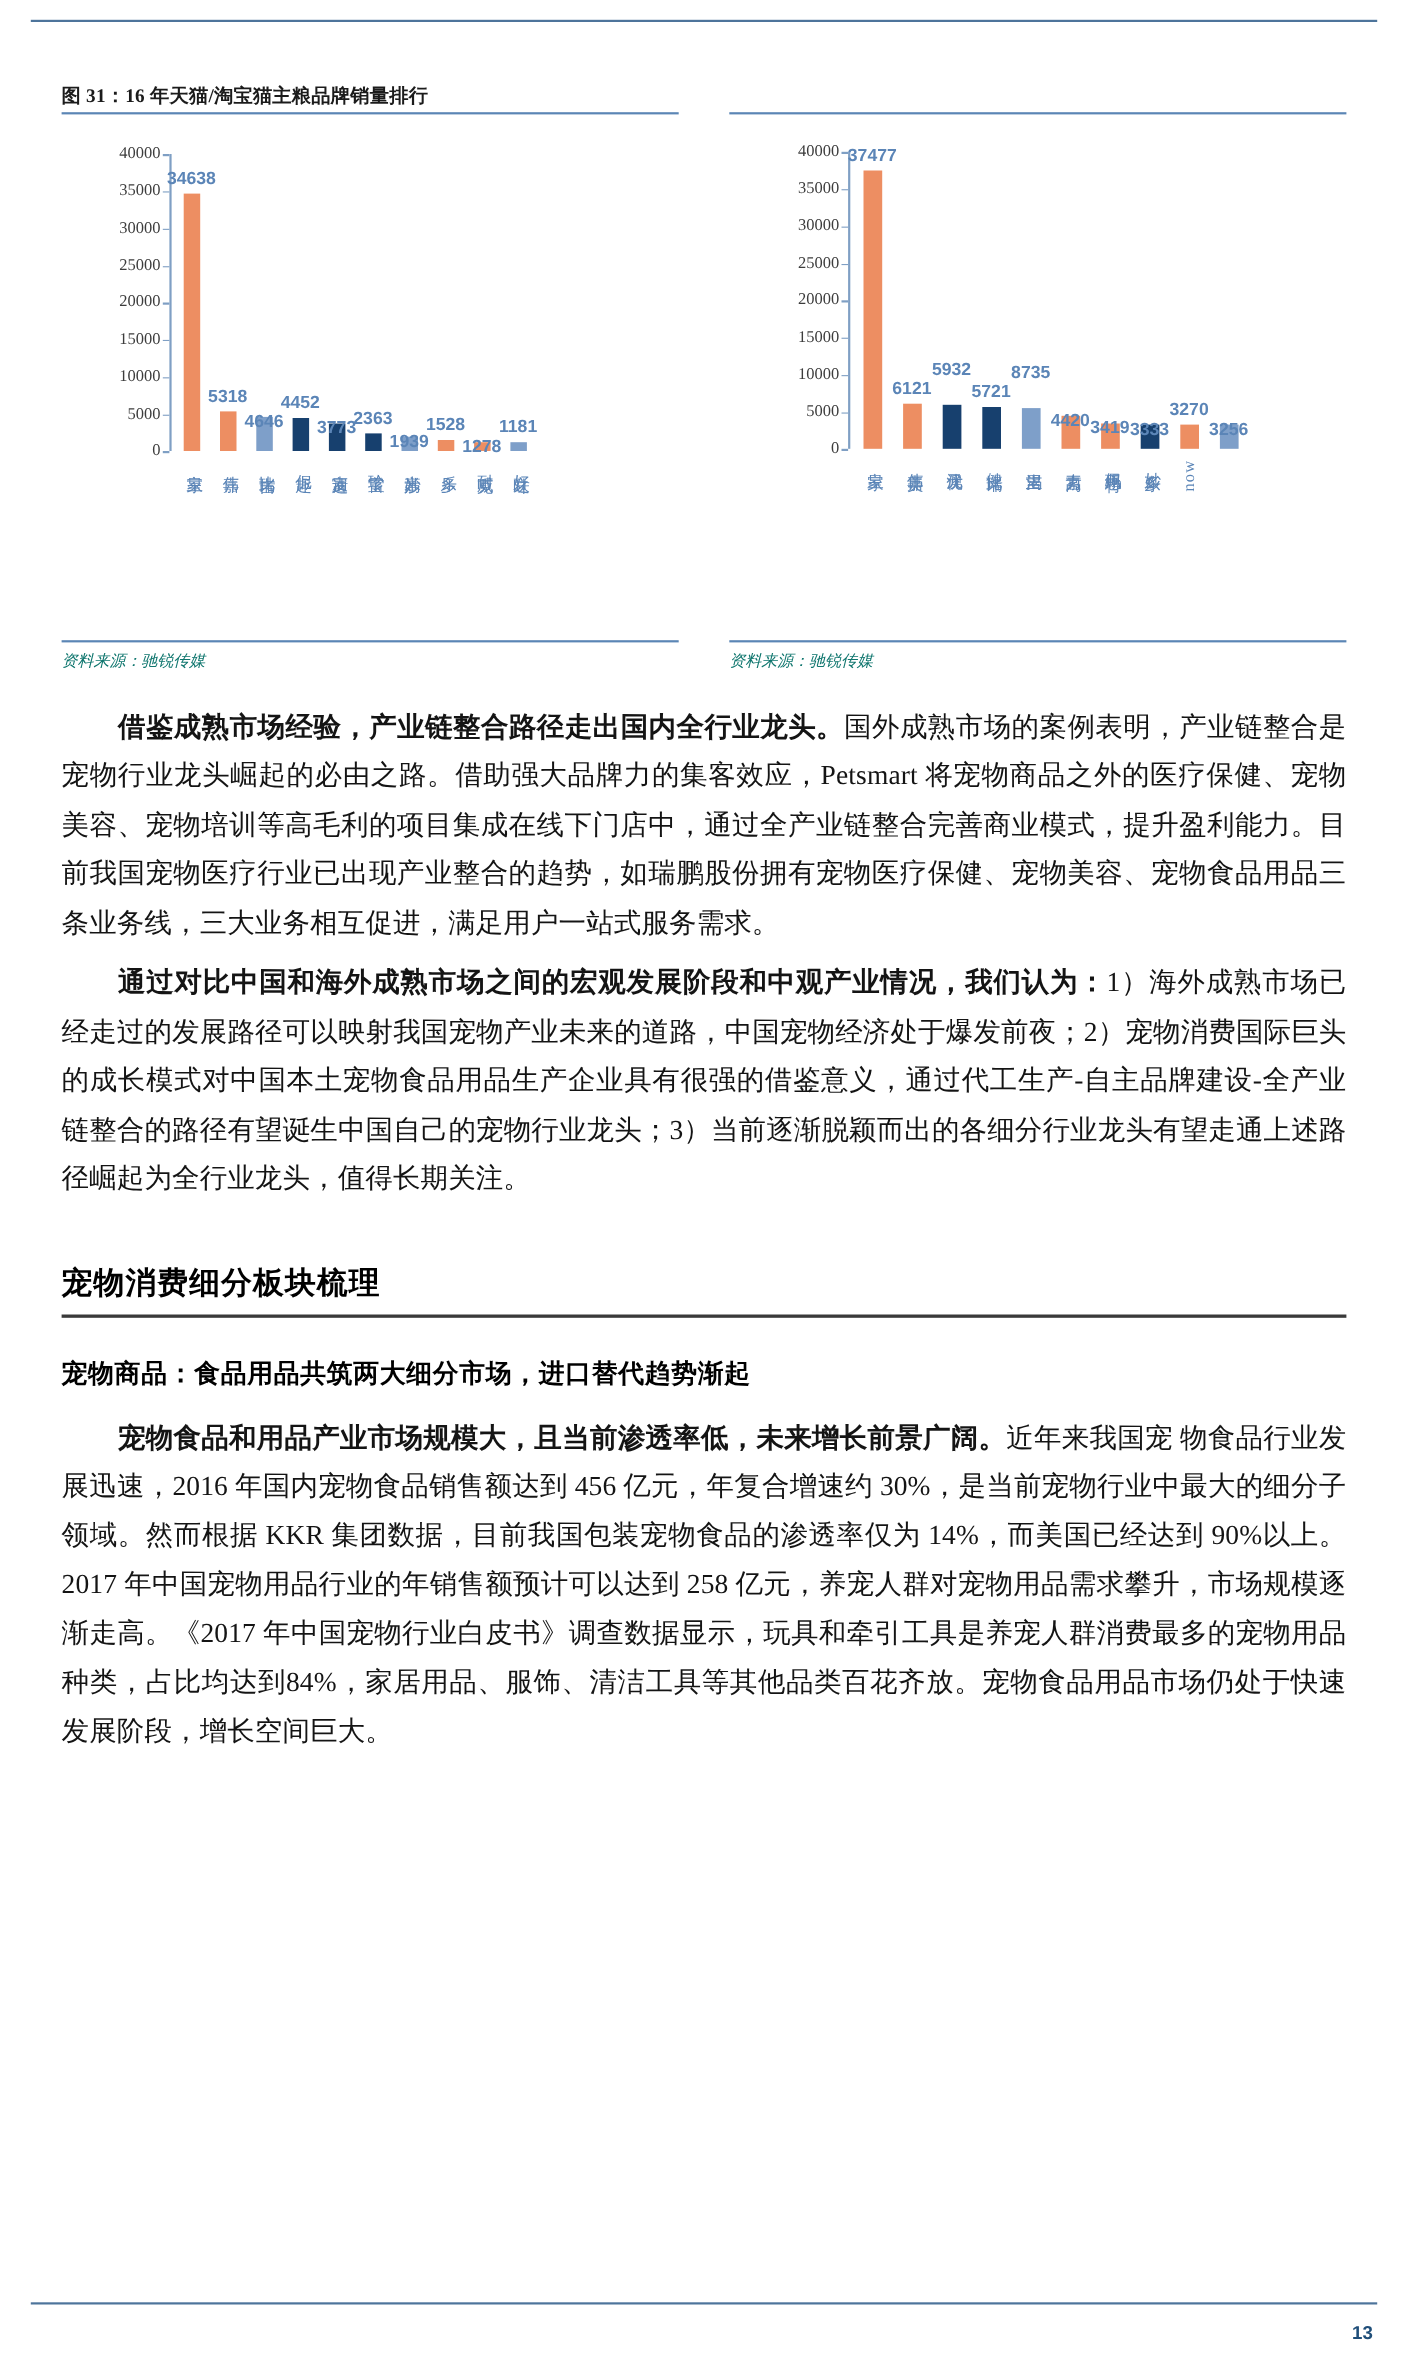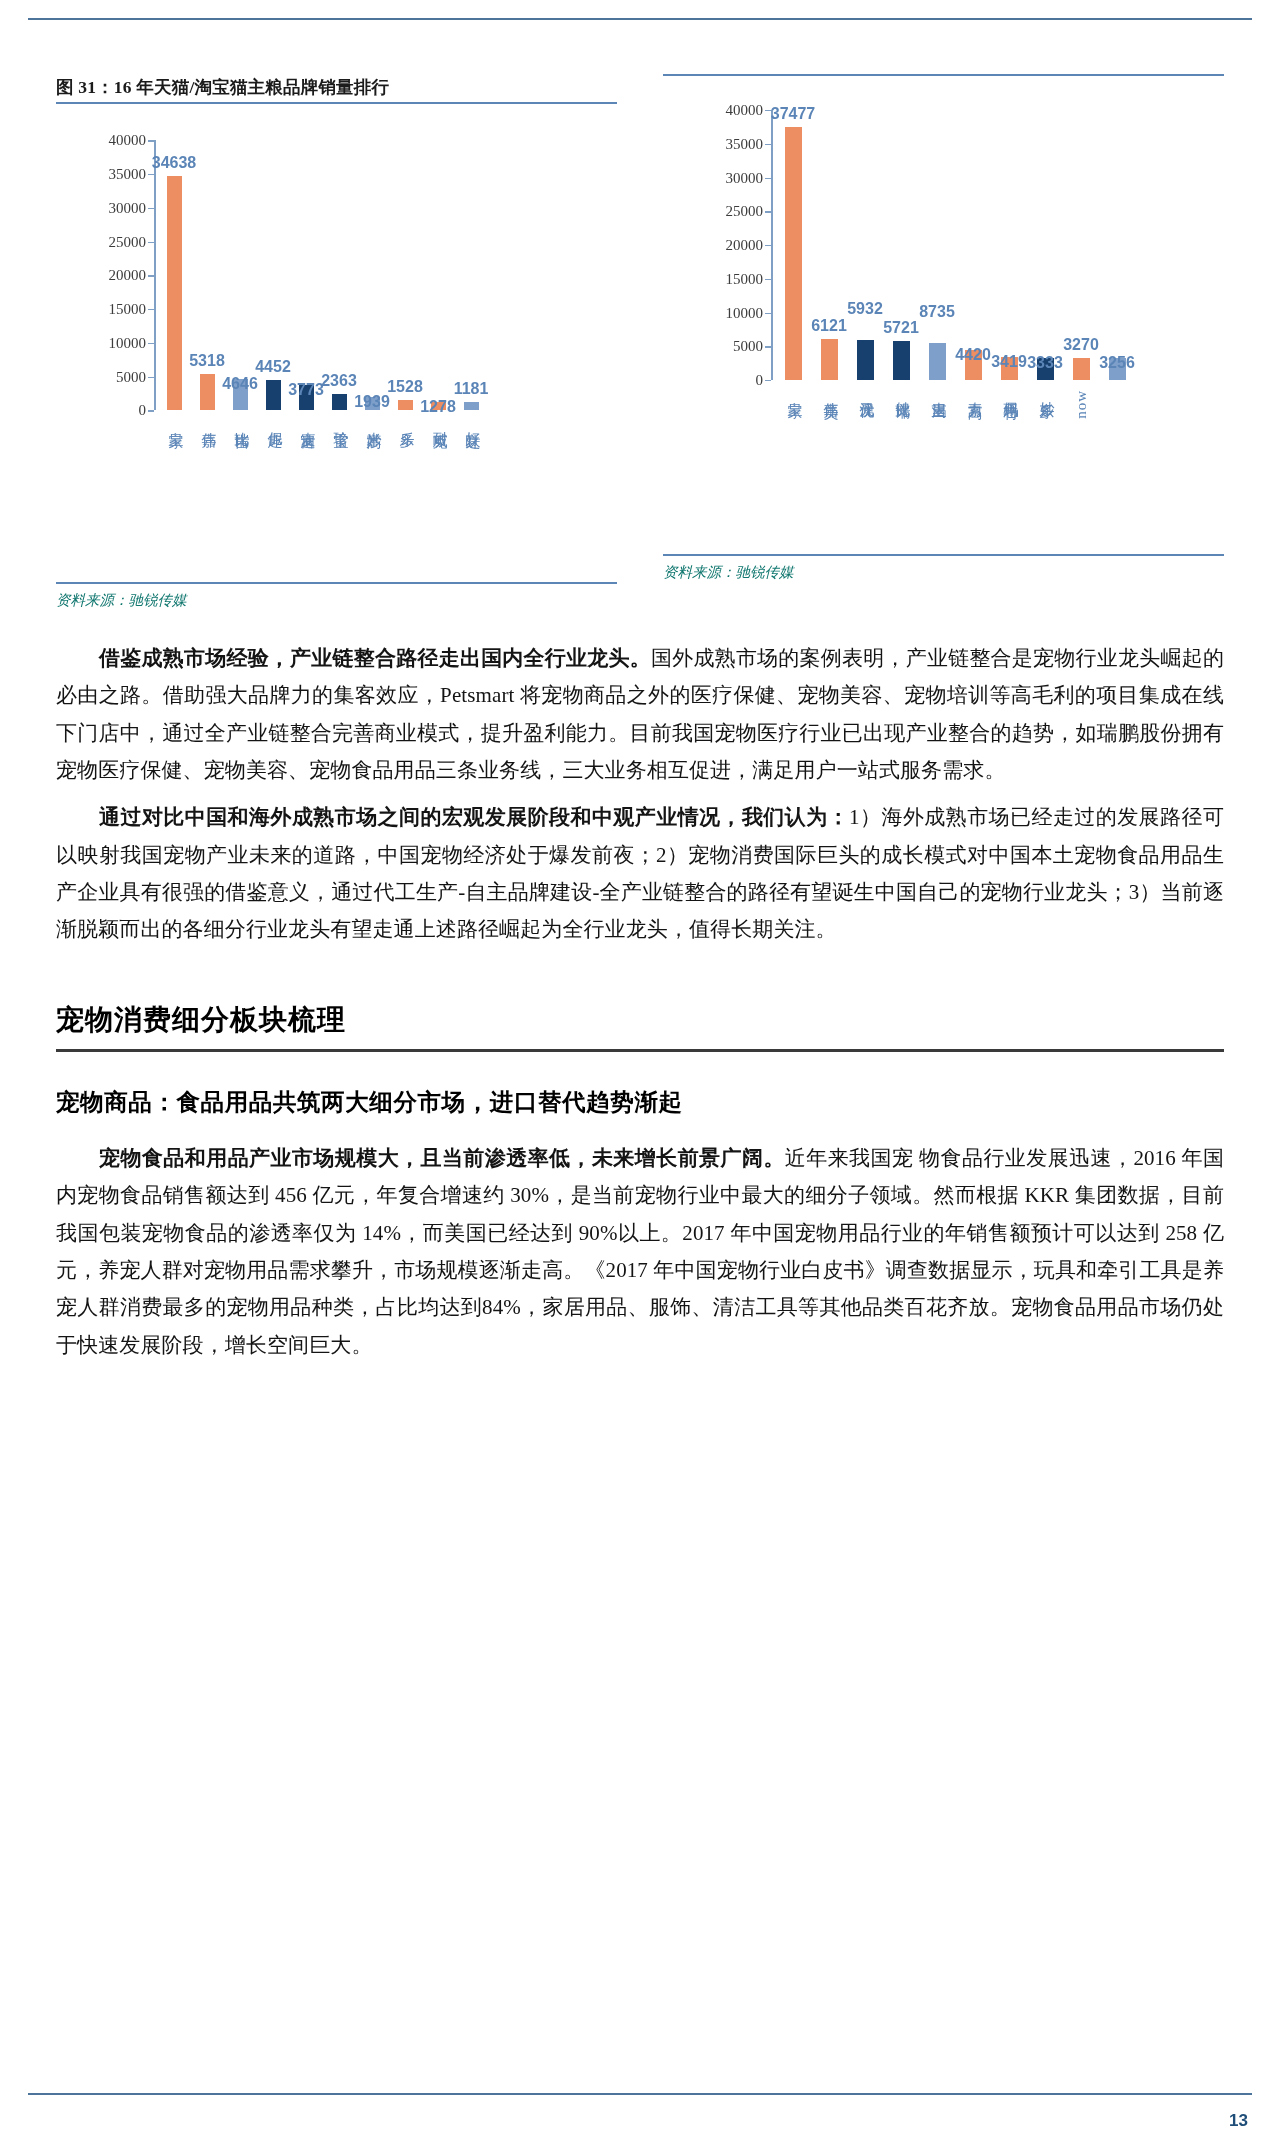--- a/index.html
+++ b/index.html
@@ -29,20 +29,21 @@
   .page-number {
     position:absolute; right:32px; bottom:22px;
     font-family:"Liberation Sans",sans-serif;
     font-size:17px; font-weight:bold; color:#1f4e79;
   }
 
   
   .figures {
     display:flex; gap:46px;
     margin-top:46px;
+    align-items:flex-end;
   }
   .figure { width:562px; }
   .fig-title {
     font-family:"Liberation Serif","DejaVu Serif",serif;
     font-size:17.5px; font-weight:bold; color:#1b1b1b;
     line-height:1.5;
     letter-spacing:.2px;
     padding-bottom:2px;
   }
   .fig-title-rule { height:2px; background:#5b86b5; margin-bottom:6px; }
@@ -96,21 +97,21 @@
   }
   .cat-label.latin {
     text-orientation:sideways;
     transform:rotate(180deg);
     transform-origin:center;
   }
 
   
   .para {
     font-family:"Liberation Serif","DejaVu Serif",serif;
-    font-size:21px;
+    font-size:25px;
     line-height:1.78;
     text-align:justify;
     text-justify:inter-ideograph;
     margin:0 0 10px 0;
     color:#141414;
     letter-spacing:.1px;
   }
   .para .lead { font-weight:bold; }
   .para.indent { text-indent:2.05em; }
 

